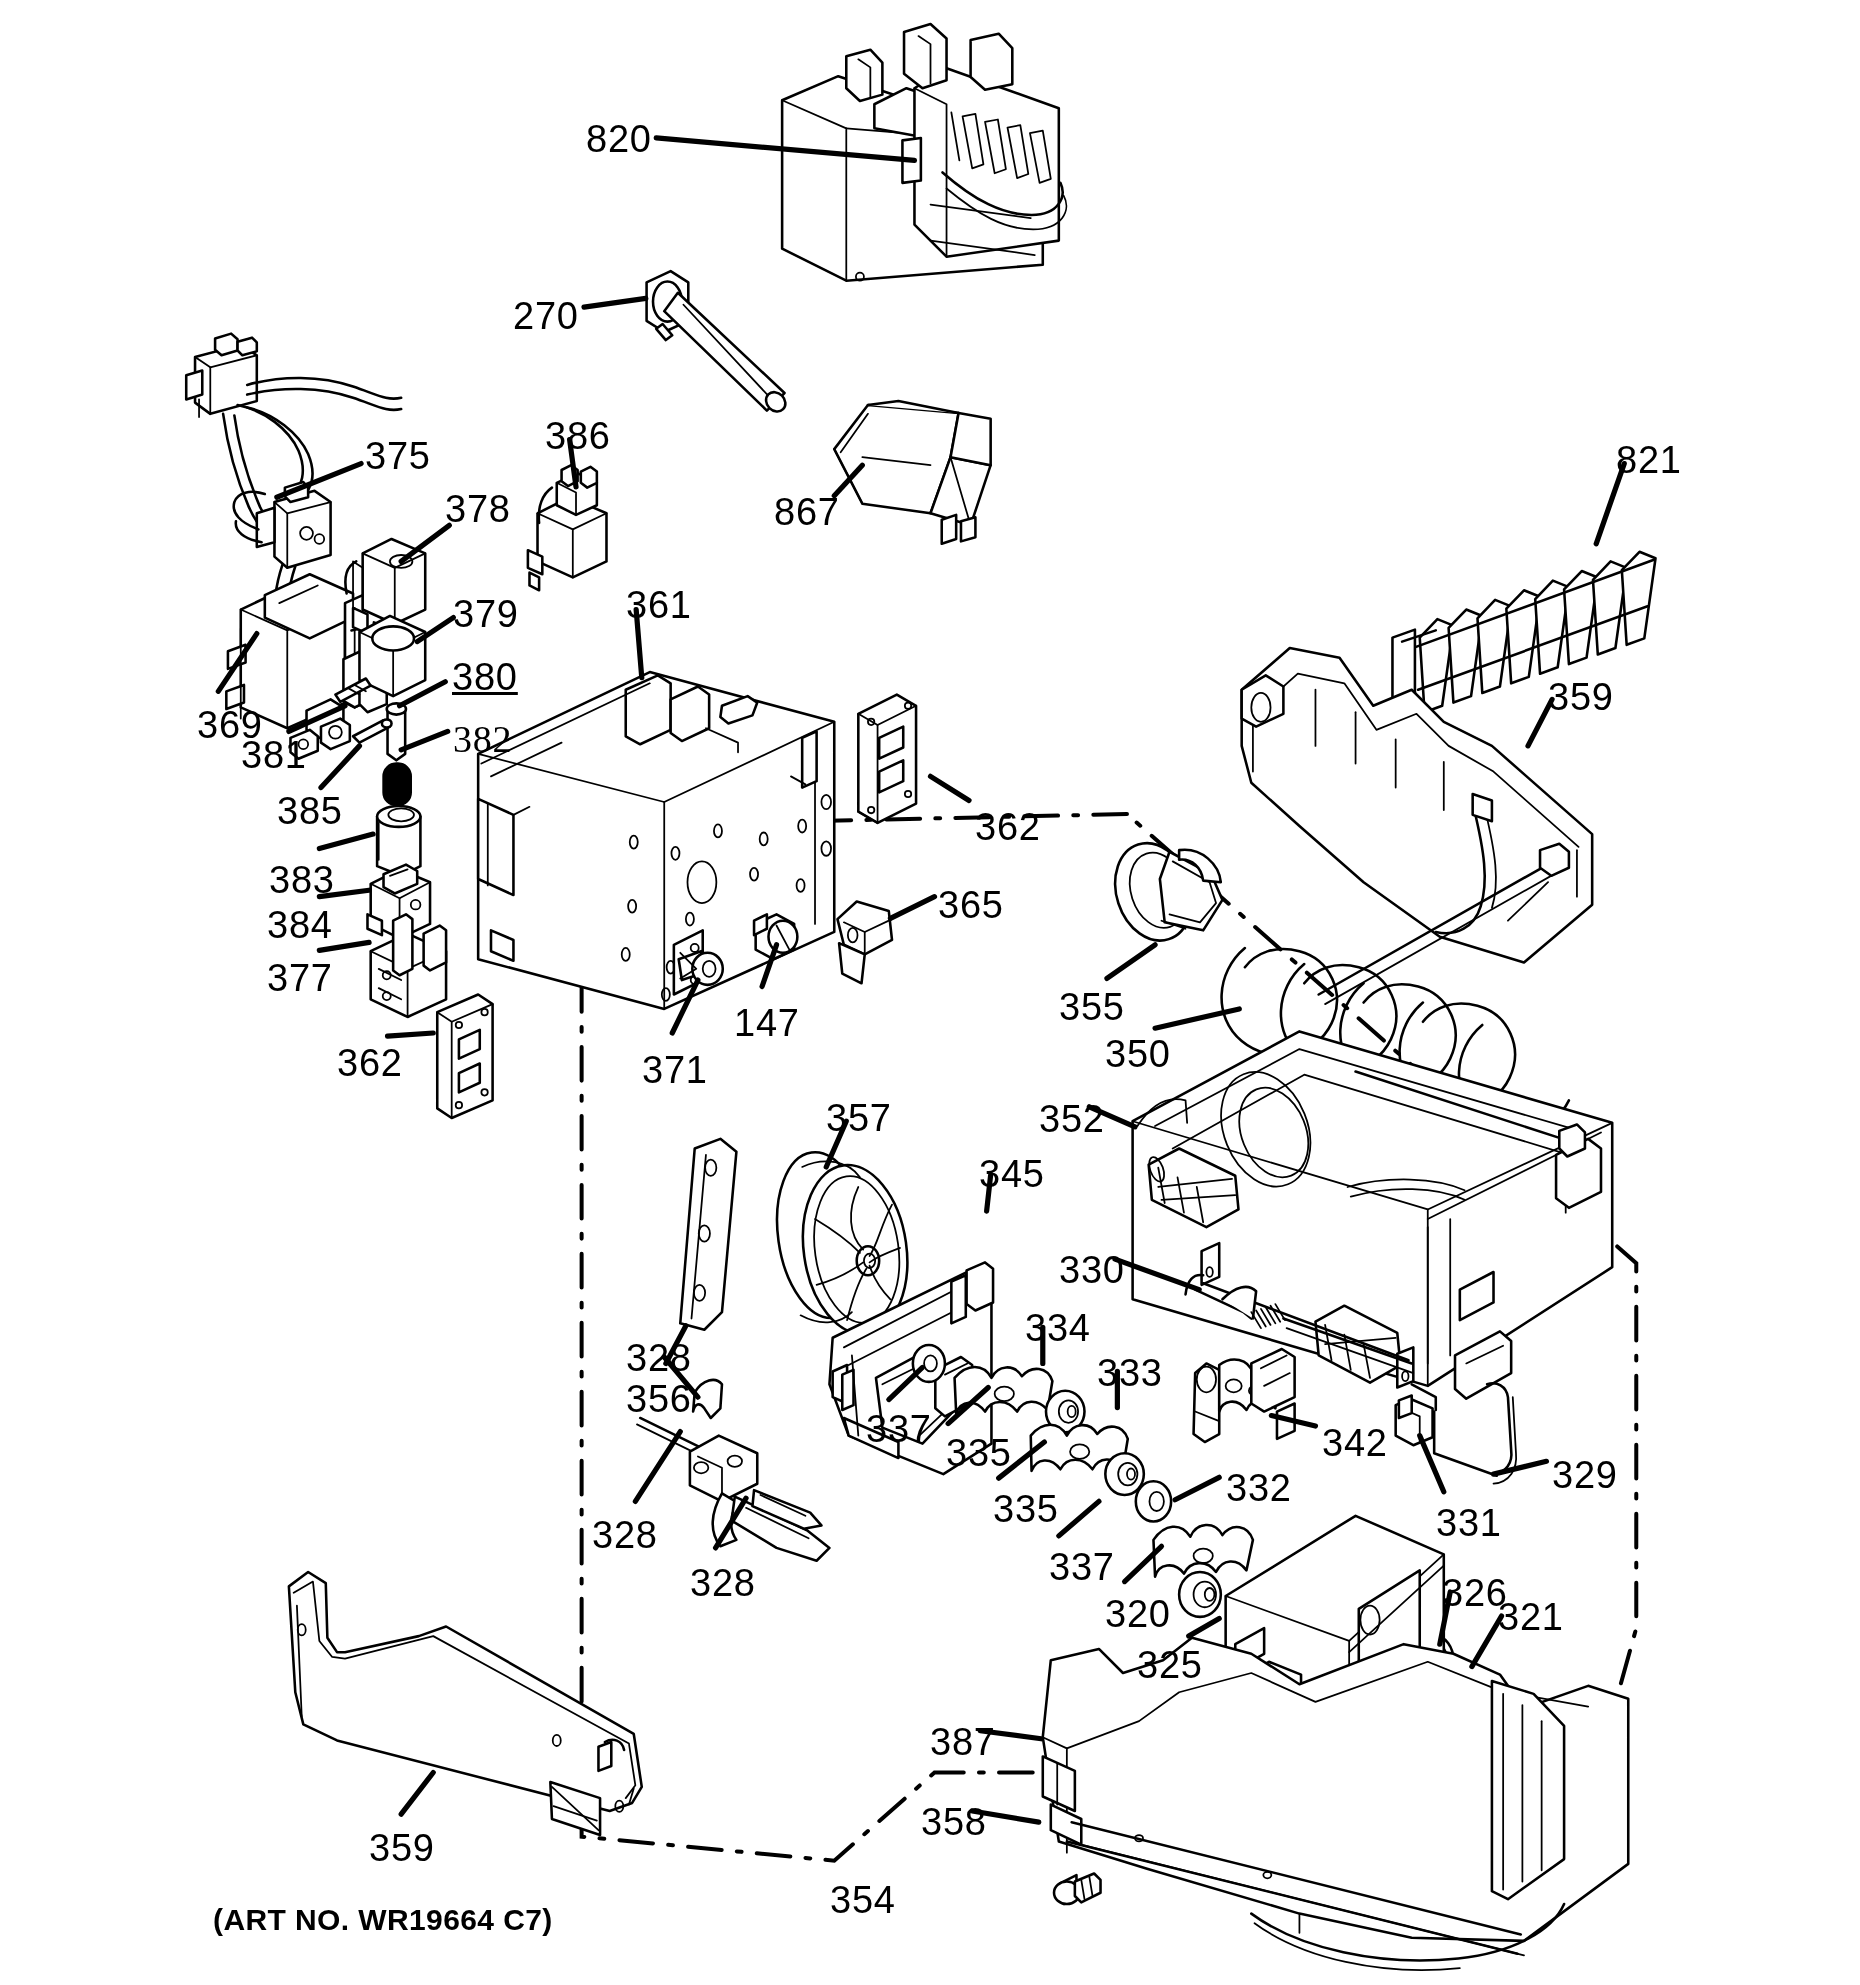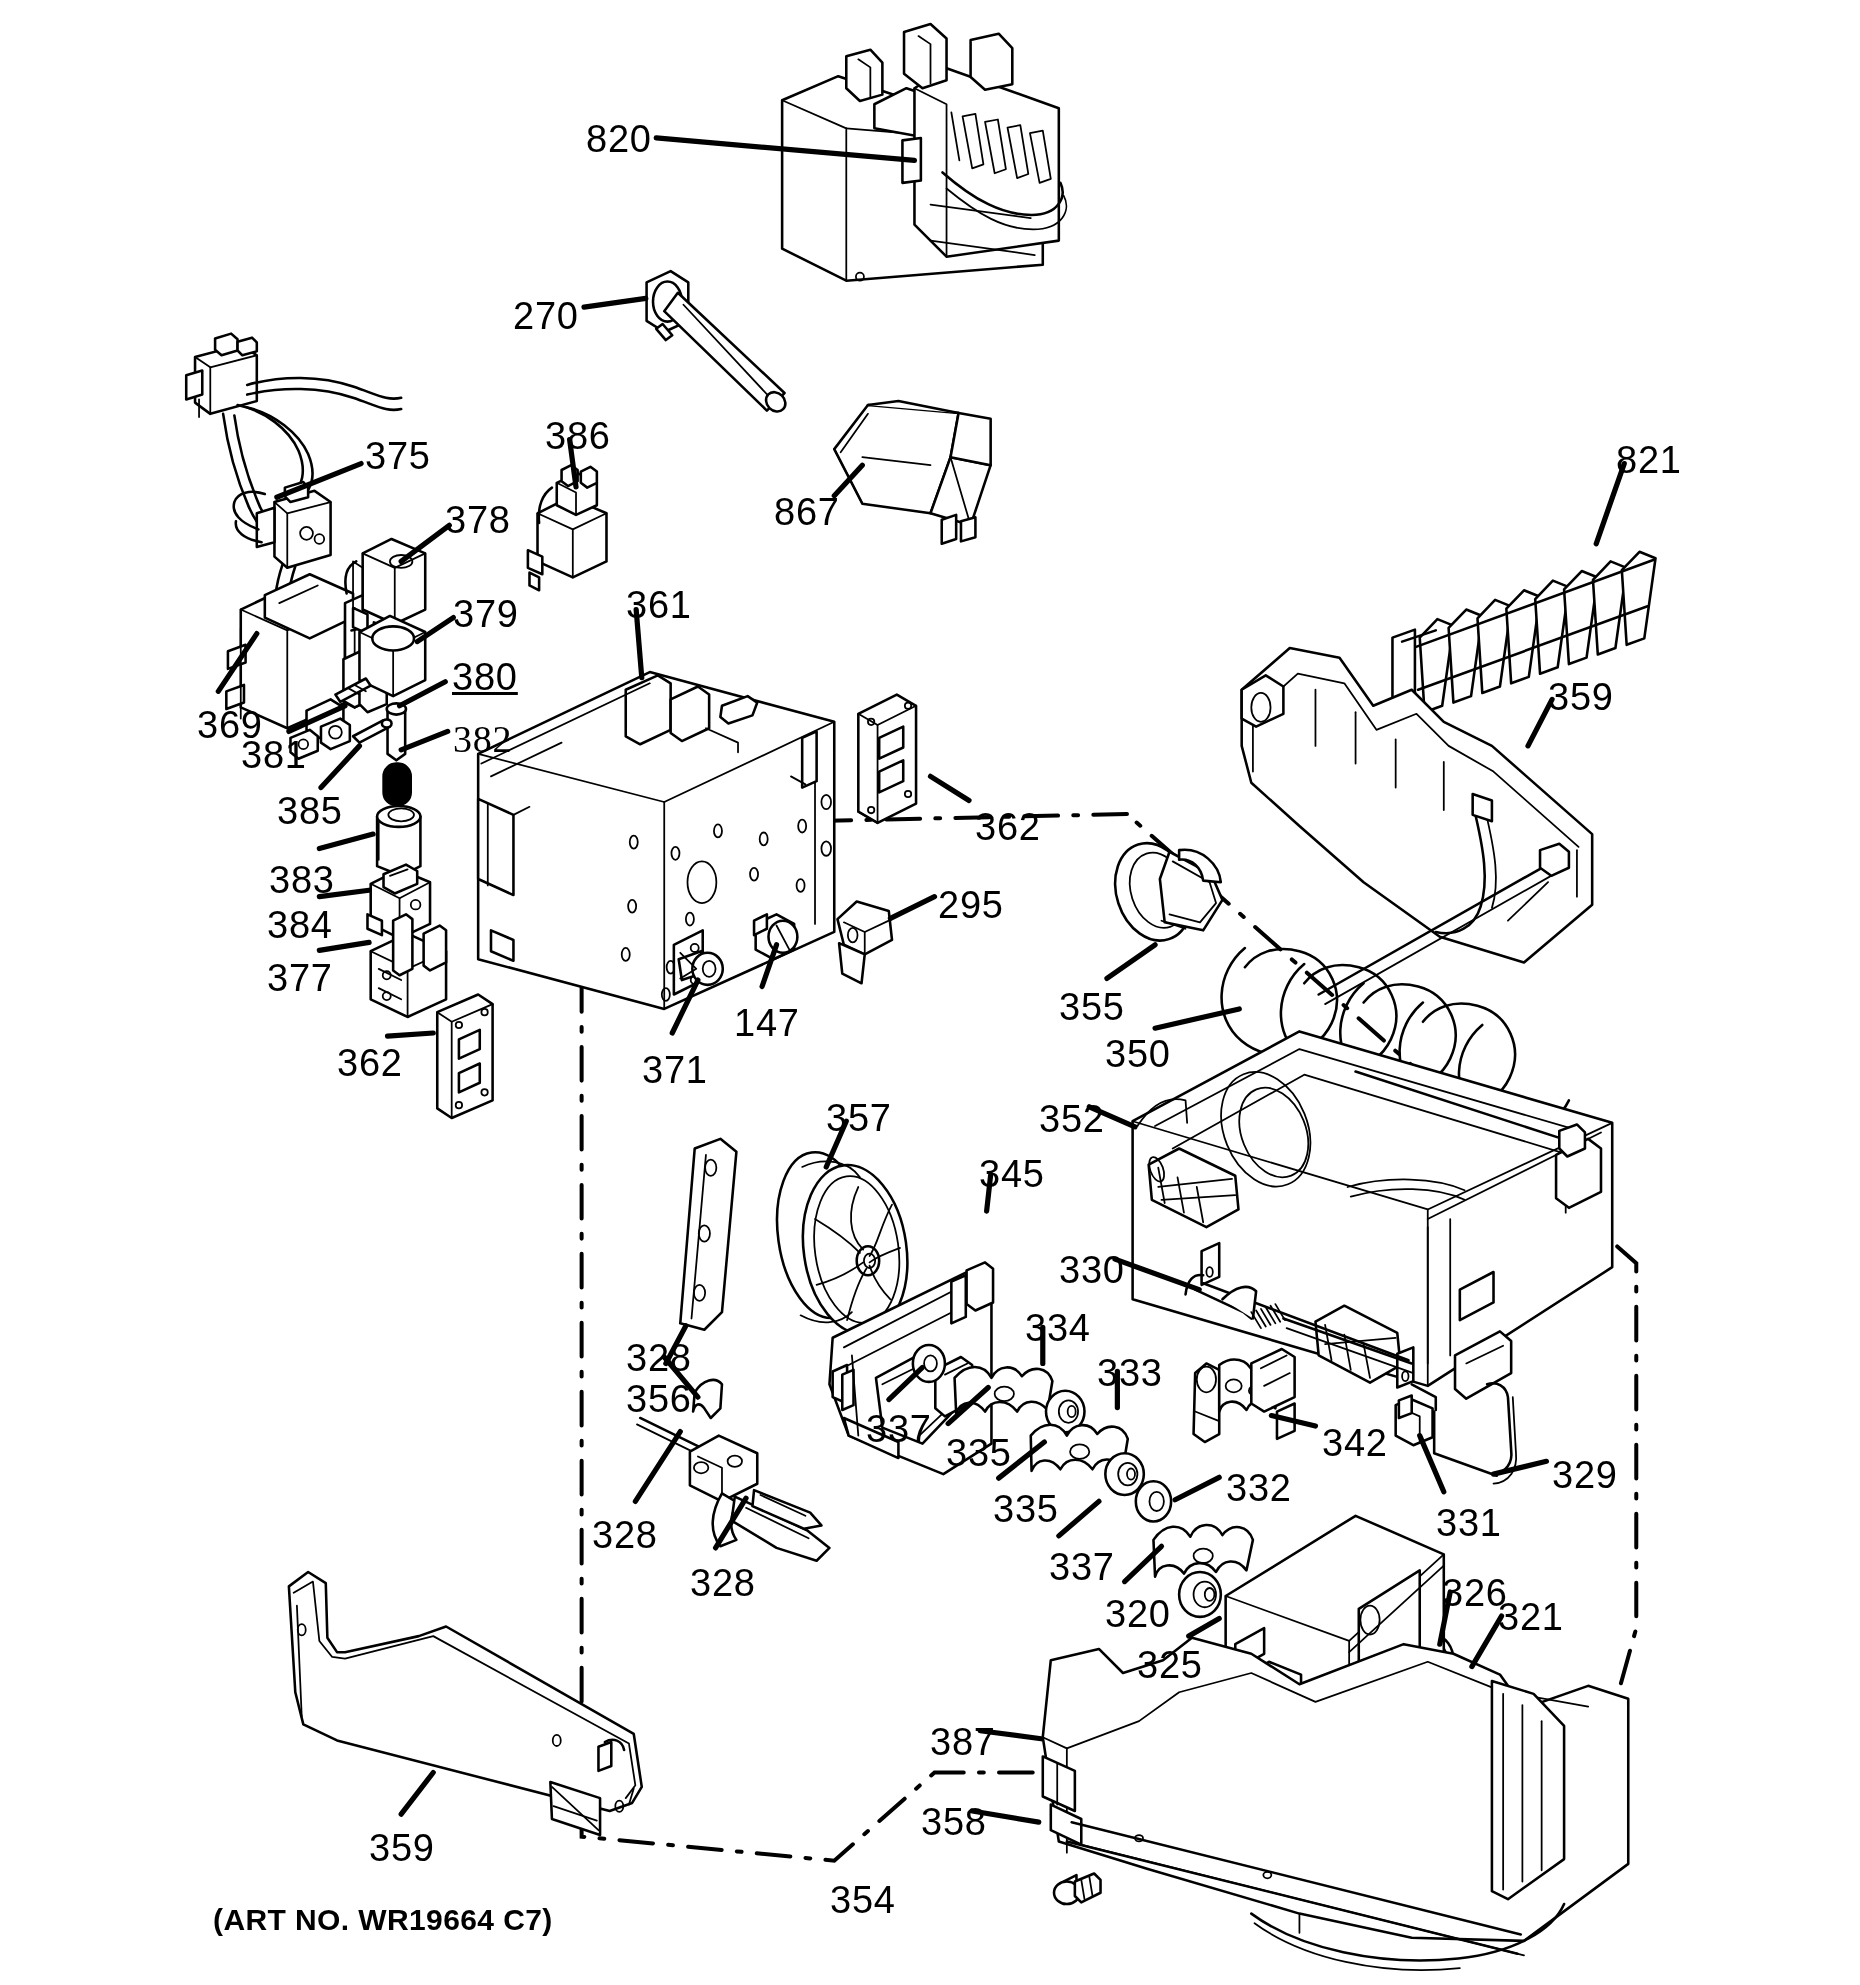--- a/index.html
+++ b/index.html
@@ -742,34 +742,34 @@
   </svg>
 
   <div id="calloutLayer">
       <div class="callout" style="left: 586px; top: 120px;">820</div>
       <div class="callout" style="left: 513px; top: 297px;">270</div>
       <div class="callout" style="left: 365px; top: 437px;">375</div>
       <div class="callout" style="left: 545px; top: 417px;">386</div>
       <div class="callout" style="left: 774px; top: 493px;">867</div>
       <div class="callout" style="left: 1616px; top: 441px;">821</div>
       <div class="callout" style="left: 1548px; top: 678px;">359</div>
-      <div class="callout" style="left: 445px; top: 501px;">378</div>
+      <div class="callout" style="left: 445px; top: 490px;">378</div>
       <div class="callout" style="left: 453px; top: 595px;">379</div>
       <div class="callout" style="left: 452px; top: 658px; text-decoration: underline;">380</div>
       <div class="callout" style="left: 626px; top: 586px;">361</div>
       <div class="callout" style="left: 197px; top: 706px;">369</div>
       <div class="callout" style="left: 241px; top: 736px;">381</div>
       <div class="callout" style="left: 453px; top: 720px; font-family: Liberation Serif, serif;">382</div>
       <div class="callout" style="left: 277px; top: 792px;">385</div>
       <div class="callout" style="left: 269px; top: 861px;">383</div>
       <div class="callout" style="left: 267px; top: 906px;">384</div>
       <div class="callout" style="left: 267px; top: 959px;">377</div>
       <div class="callout" style="left: 337px; top: 1044px;">362</div>
       <div class="callout" style="left: 975px; top: 808px;">362</div>
-      <div class="callout" style="left: 938px; top: 886px;">295</div>
+      <div class="callout" style="left: 938px; top: 886px;">365</div>
       <div class="callout" style="left: 734px; top: 1004px;">147</div>
       <div class="callout" style="left: 642px; top: 1051px;">371</div>
       <div class="callout" style="left: 1059px; top: 988px;">355</div>
       <div class="callout" style="left: 1105px; top: 1035px;">350</div>
       <div class="callout" style="left: 1039px; top: 1100px;">352</div>
       <div class="callout" style="left: 826px; top: 1099px;">357</div>
       <div class="callout" style="left: 979px; top: 1155px;">345</div>
       <div class="callout" style="left: 626px; top: 1380px;">356</div>
       <div class="callout" style="left: 1059px; top: 1251px;">330</div>
       <div class="callout" style="left: 1025px; top: 1309px;">334</div>

